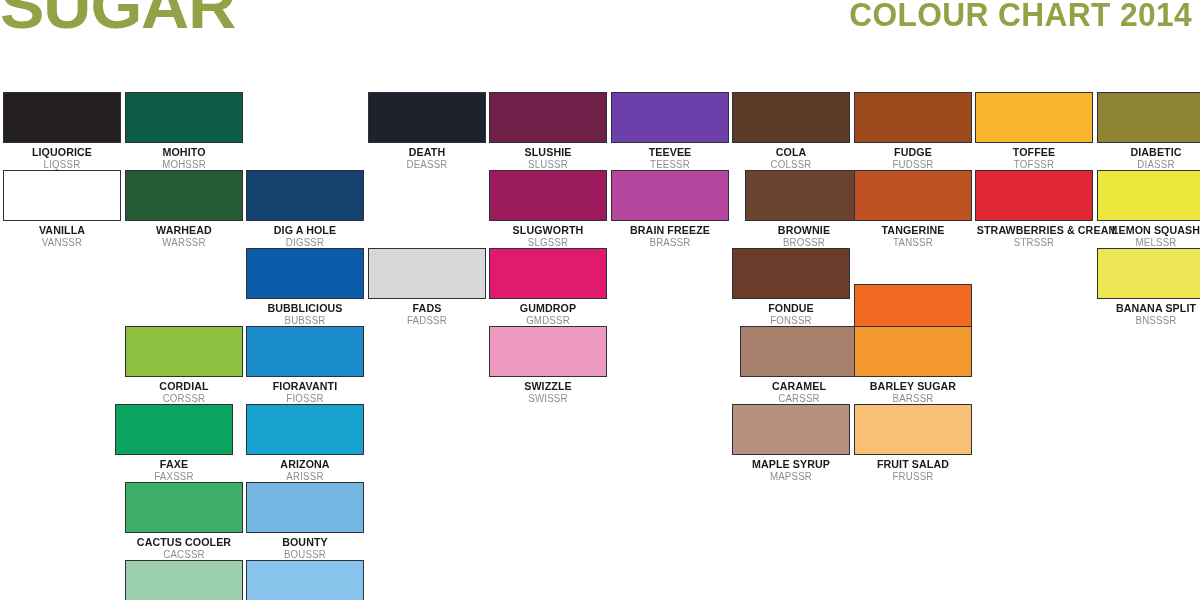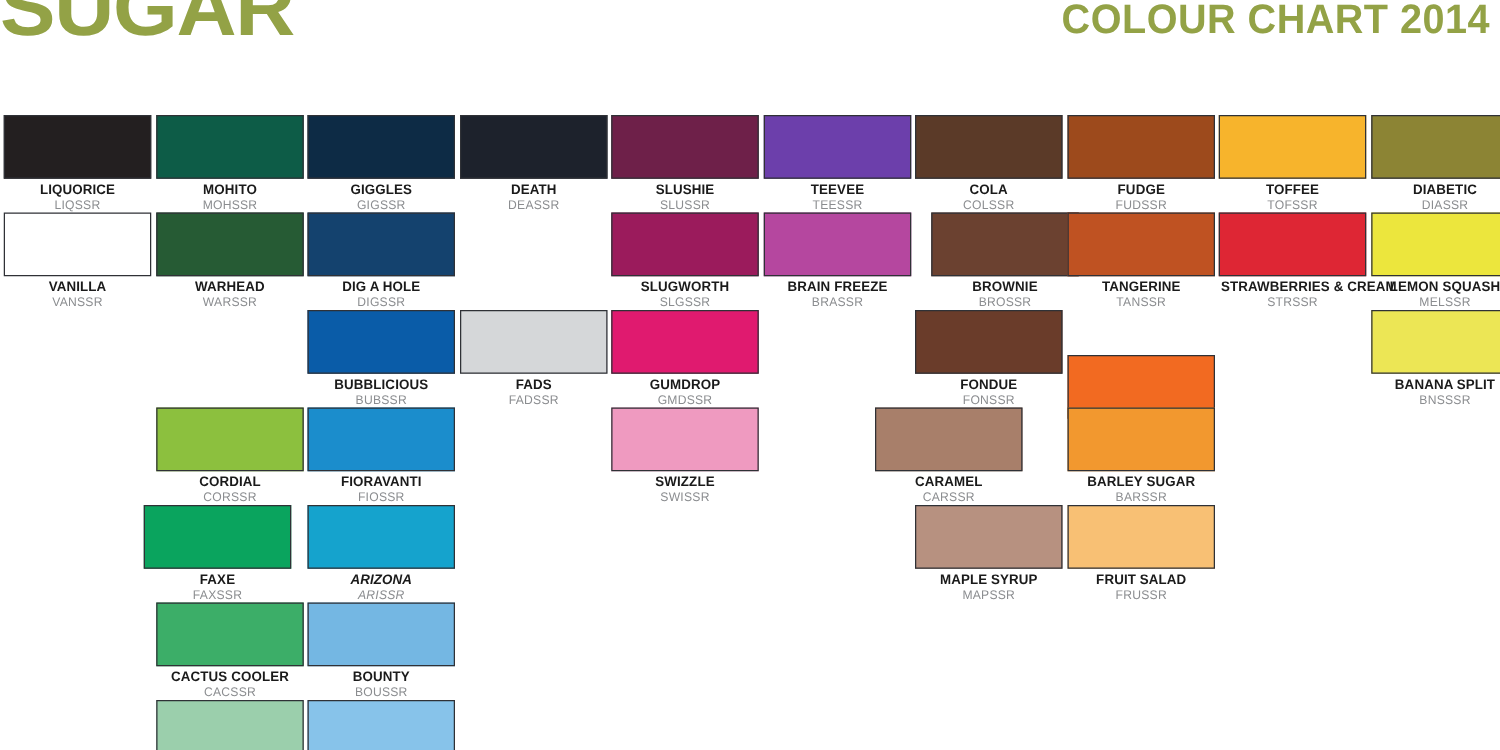--- a/index.html
+++ b/index.html
@@ -124,25 +124,20 @@
       <div class="cell" style="left: 3px; top: 92px;">
         <span class="chip" title="LIQUORICE" style="background: rgb(35, 31, 32);"></span>
         <span class="chip-name">LIQUORICE</span>
         <span class="chip-code">LIQSSR</span>
       </div>
       <div class="cell" style="left: 124.5px; top: 92px;">
         <span class="chip" title="MOHITO" style="background: rgb(13, 92, 71);"></span>
         <span class="chip-name">MOHITO</span>
         <span class="chip-code">MOHSSR</span>
       </div>
-      <div class="cell" style="left: 246px; top: 92px;">
-        <span class="chip" title="GIGGLES" style="background: rgb(13, 43, 69);"></span>
-        <span class="chip-name">GIGGLES</span>
-        <span class="chip-code">GIGSSR</span>
-      </div>
       <div class="cell" style="left: 367.5px; top: 92px;">
         <span class="chip" title="DEATH" style="background: rgb(29, 34, 44);"></span>
         <span class="chip-name">DEATH</span>
         <span class="chip-code">DEASSR</span>
       </div>
       <div class="cell" style="left: 489px; top: 92px;">
         <span class="chip" title="SLUSHIE" style="background: rgb(110, 32, 73);"></span>
         <span class="chip-name">SLUSHIE</span>
         <span class="chip-code">SLUSSR</span>
       </div>
@@ -272,21 +267,21 @@
         <span class="chip chip-empty" style="visibility: hidden;"></span>
       </div>
       <div class="cell" style="left: 489px; top: 326px;">
         <span class="chip" title="SWIZZLE" style="background: rgb(239, 154, 192);"></span>
         <span class="chip-name">SWIZZLE</span>
         <span class="chip-code">SWISSR</span>
       </div>
       <div class="cell is-empty" style="left: 610.5px; top: 326px;">
         <span class="chip chip-empty" style="visibility: hidden;"></span>
       </div>
-      <div class="cell" style="left: 700px; top: 326px;">
+      <div class="cell" style="left: 740px; top: 326px;">
         <span class="chip" title="CARAMEL" style="background: rgb(168, 127, 106);"></span>
         <span class="chip-name">CARAMEL</span>
         <span class="chip-code">CARSSR</span>
       </div>
       <div class="cell" style="left: 853.5px; top: 326px;">
         <span class="chip" title="BARLEY SUGAR" style="background: rgb(242, 152, 47);"></span>
         <span class="chip-name">BARLEY SUGAR</span>
         <span class="chip-code">BARSSR</span>
       </div>
       <div class="cell is-empty" style="left: 975px; top: 326px;">
@@ -296,21 +291,21 @@
         <span class="chip chip-empty" style="visibility: hidden;"></span>
       </div>
       <div class="cell is-empty" style="left: 3px; top: 404px;">
         <span class="chip chip-empty" style="visibility: hidden;"></span>
       </div>
       <div class="cell" style="left: 115px; top: 404px;">
         <span class="chip" title="FAXE" style="background: rgb(10, 164, 94);"></span>
         <span class="chip-name">FAXE</span>
         <span class="chip-code">FAXSSR</span>
       </div>
-      <div class="cell" style="left: 246px; top: 404px; font-style: italic;">
+      <div class="cell" style="left: 246px; top: 404px;">
         <span class="chip" title="ARIZONA" style="background: rgb(21, 163, 205);"></span>
         <span class="chip-name">ARIZONA</span>
         <span class="chip-code">ARISSR</span>
       </div>
       <div class="cell is-empty" style="left: 367.5px; top: 404px;">
         <span class="chip chip-empty" style="visibility: hidden;"></span>
       </div>
       <div class="cell is-empty" style="left: 489px; top: 404px;">
         <span class="chip chip-empty" style="visibility: hidden;"></span>
       </div>

